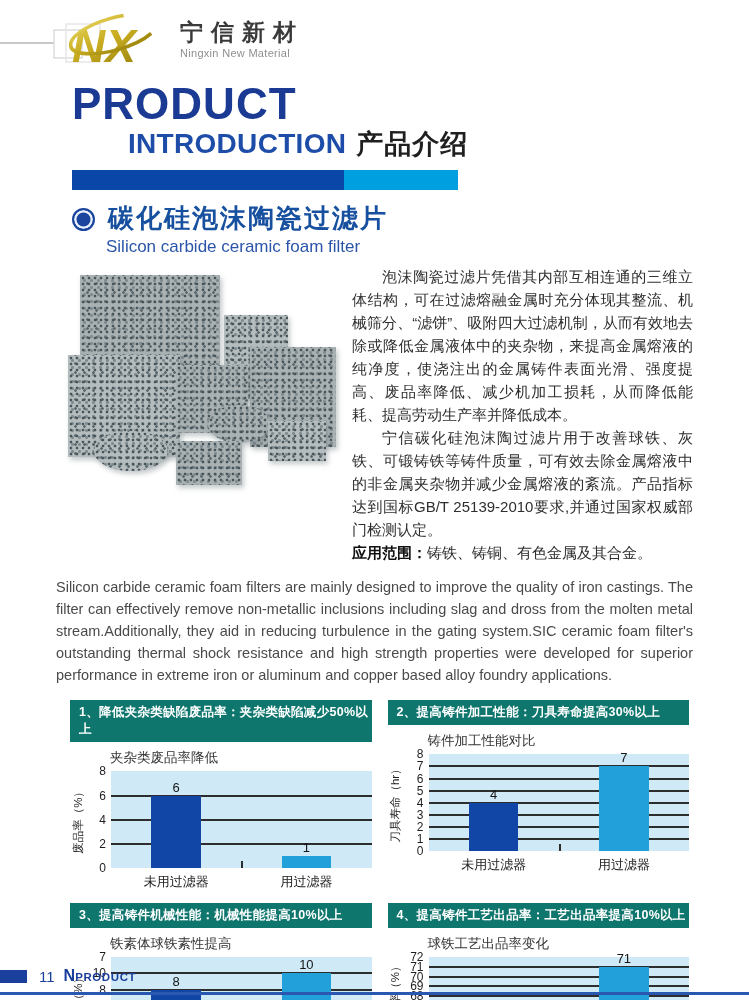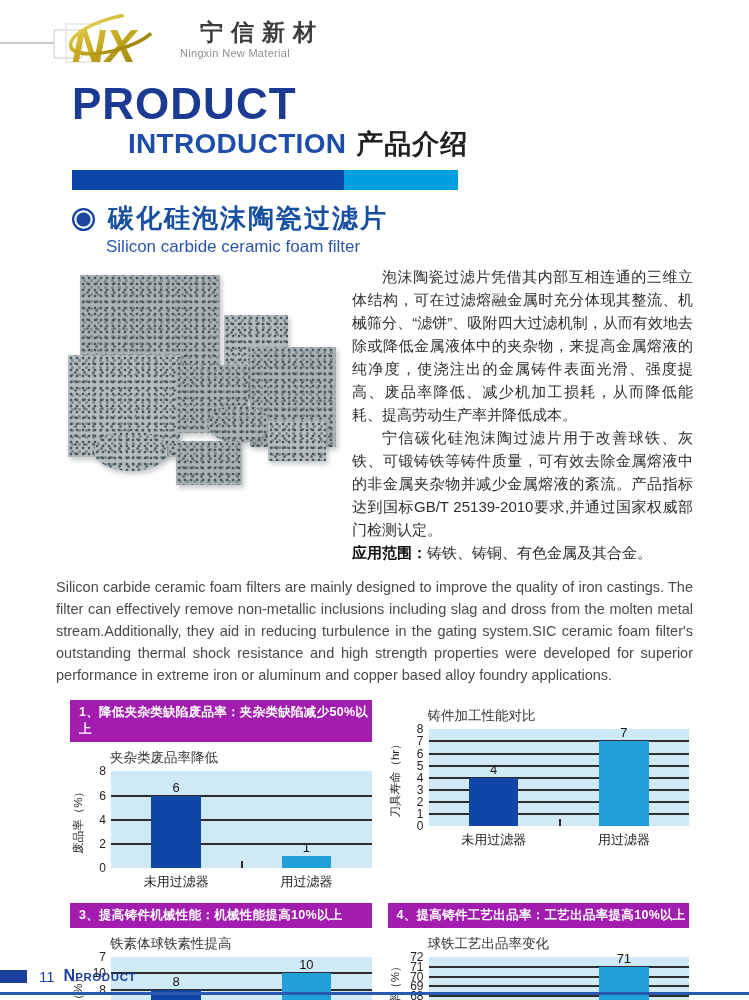--- a/index.html
+++ b/index.html
@@ -3,21 +3,21 @@
 <meta charset="utf-8">
 <style>
   html,body{margin:0;padding:0;}
   body{width:749px;height:1000px;background:#ffffff;font-family:"Liberation Sans",sans-serif;position:relative;overflow:hidden;}
 
   
   .header{position:relative;height:74px;}
   .header-line{position:absolute;left:0;top:42px;width:54px;height:2px;background:#c9c9c9;}
   .logo-svg{position:absolute;left:50px;top:4px;}
   .company{position:absolute;left:180px;top:20px;}
-  .company-cn{font-size:23px;color:#3a3a3a;font-weight:bold;letter-spacing:8px;line-height:1.1;margin-left:20px;}
+  .company-cn{font-size:23px;color:#3a3a3a;font-weight:bold;letter-spacing:8px;line-height:1.1;}
   .company-en{font-size:11px;color:#8f8f8f;margin-top:2px;letter-spacing:0.3px;}
 
   
   .title-block{margin:8px 0 0 72px;}
   .pt-line1{font-size:44px;font-weight:bold;color:#1a3a94;letter-spacing:1px;line-height:1;}
   .pt-line2{margin:3px 0 0 56px;line-height:1.05;display:flex;align-items:baseline;}
   .pt-line2-en{font-size:28px;color:#1d4da8;letter-spacing:0.3px;font-weight:bold;}
   .pt-line2-cn{font-size:27px;color:#1f1f1f;font-weight:bold;margin-left:10px;letter-spacing:1px;}
   .dual-bar{margin-top:12px;width:386px;height:20px;background:linear-gradient(to right,#0a46a8 0 70.5%,#009fe0 70.5% 100%);}
 
@@ -54,21 +54,21 @@
   .cn-para{font-size:15px;line-height:23px;color:#2e2e2e;text-align:justify;text-indent:2em;margin:0;}
   .scope-line{font-size:15px;line-height:23px;color:#2e2e2e;margin:0;}
   .scope-label{font-weight:bold;color:#101010;}
 
   
   .en-para{margin:12px 56px 0 56px;font-size:14.5px;line-height:22px;color:#4a4a4a;text-align:justify;}
 
   
   #charts-grid{display:grid;grid-template-columns:1fr 1fr;column-gap:16px;row-gap:12px;margin:14px 60px 0 70px;}
   .chart-module{}
-  .chart-header{background:#a21caf;color:#ffffff;font-size:12.5px;font-weight:bold;padding:4px 0 4px 9px;letter-spacing:0.3px;}
+  .chart-header{background:#0f766e;color:#ffffff;font-size:12.5px;font-weight:bold;padding:4px 0 4px 9px;letter-spacing:0.3px;}
   .chart-title{text-align:left;font-size:13.5px;color:#333333;margin:7px 0 4px 40px;}
   .chart-body{display:flex;height:97px;}
   .chart-ylabel{width:15px;position:relative;flex:none;}
   .chart-ylabel span{position:absolute;left:50%;top:50%;transform:translate(-50%,-50%) rotate(-90deg);white-space:nowrap;font-size:11.5px;color:#222222;}
   .chart-ticks{width:26px;position:relative;flex:none;}
   .ytick{position:absolute;right:5px;transform:translateY(50%);font-size:12px;color:#1e1e1e;line-height:1;}
   .chart-plot{flex:1;position:relative;background:#cfe9f7;}
   .gridline{position:absolute;left:0;right:0;height:2px;background:#2d2d2d;}
   .bar{position:absolute;bottom:0;}
   .bar-value{position:absolute;text-align:center;font-size:13px;color:#161616;line-height:1;}
@@ -173,20 +173,21 @@
           <div class="bar-value" style="left: 65.5%; width: 19%; bottom: calc(12.5% + 2px);">1</div>
           <div class="x-mid-tick"></div>
         </div>
       </div>
       <div class="chart-xlabels">
         <div class="xlabel">未用过滤器</div>
         <div class="xlabel">用过滤器</div>
       </div>
     </div>
     <div class="chart-module">
+      <div class="chart-header">2、提高铸件加工性能：刀具寿命提高30%以上</div>
       <div class="chart-title">铸件加工性能对比</div>
       <div class="chart-body">
         <div class="chart-ylabel">
           <span>刀具寿命（hr）</span>
         </div>
         <div class="chart-ticks">
           <div class="ytick" style="bottom: 0%;">0</div>
           <div class="ytick" style="bottom: 12.5%;">1</div>
           <div class="ytick" style="bottom: 25%;">2</div>
           <div class="ytick" style="bottom: 37.5%;">3</div>

